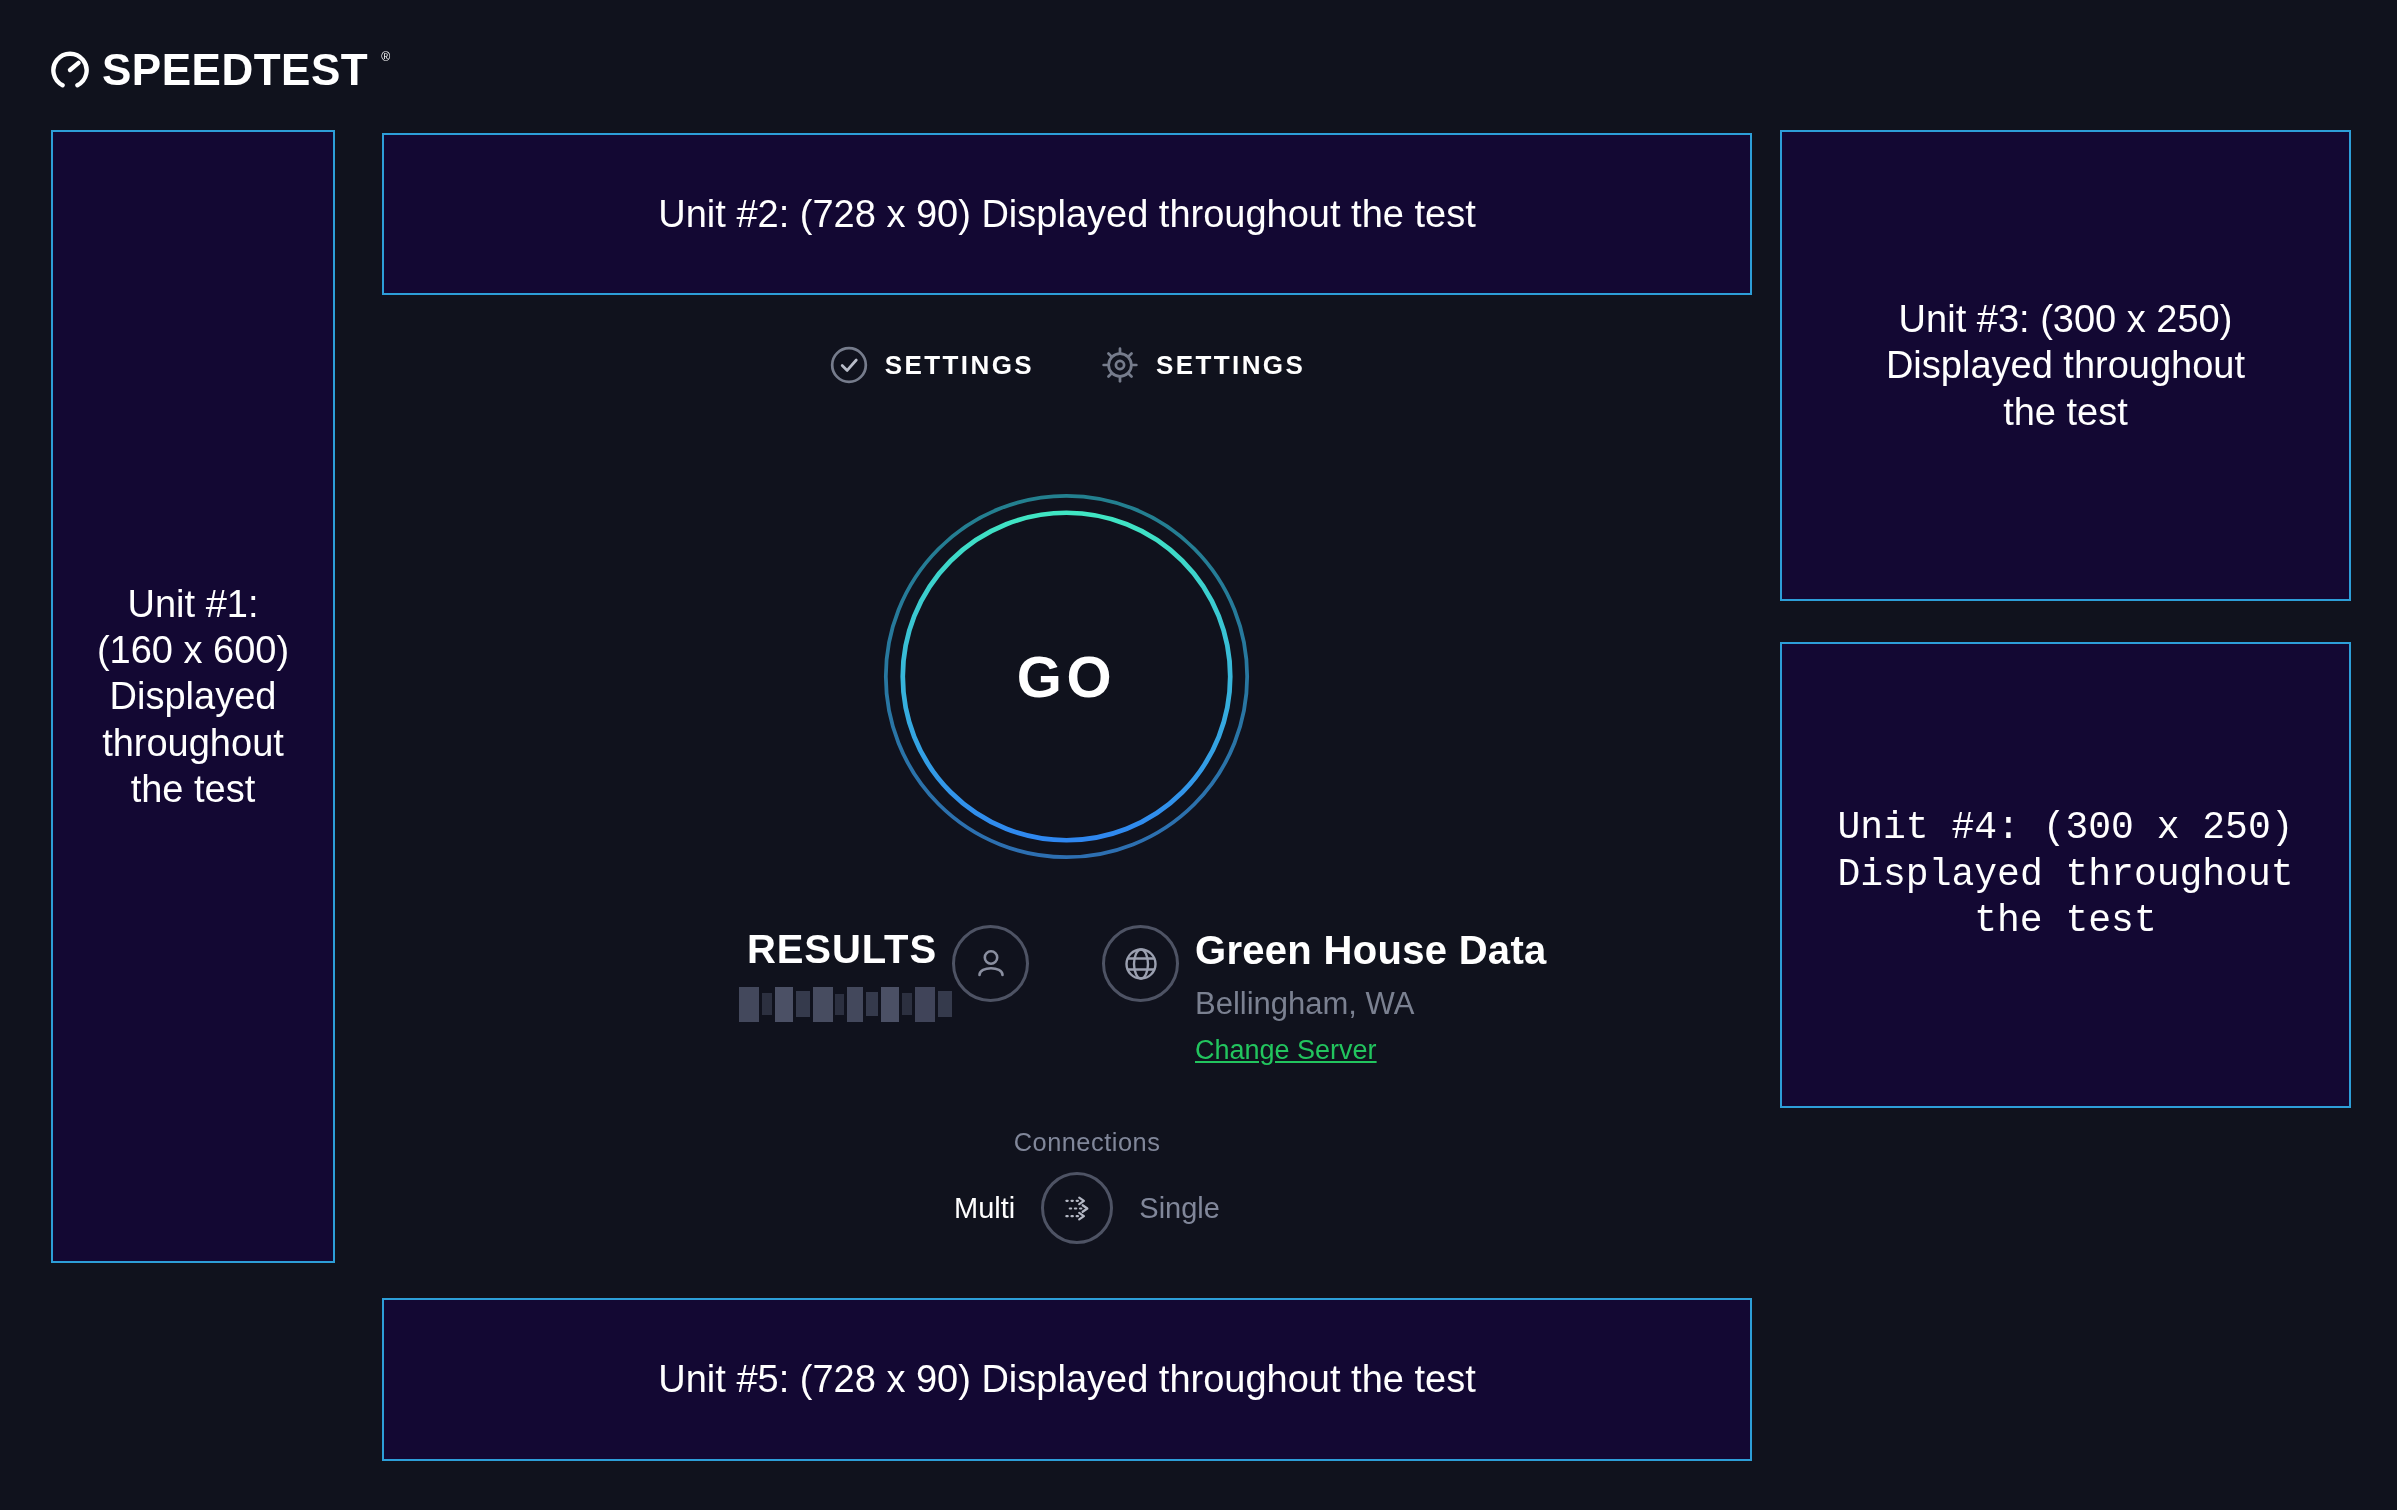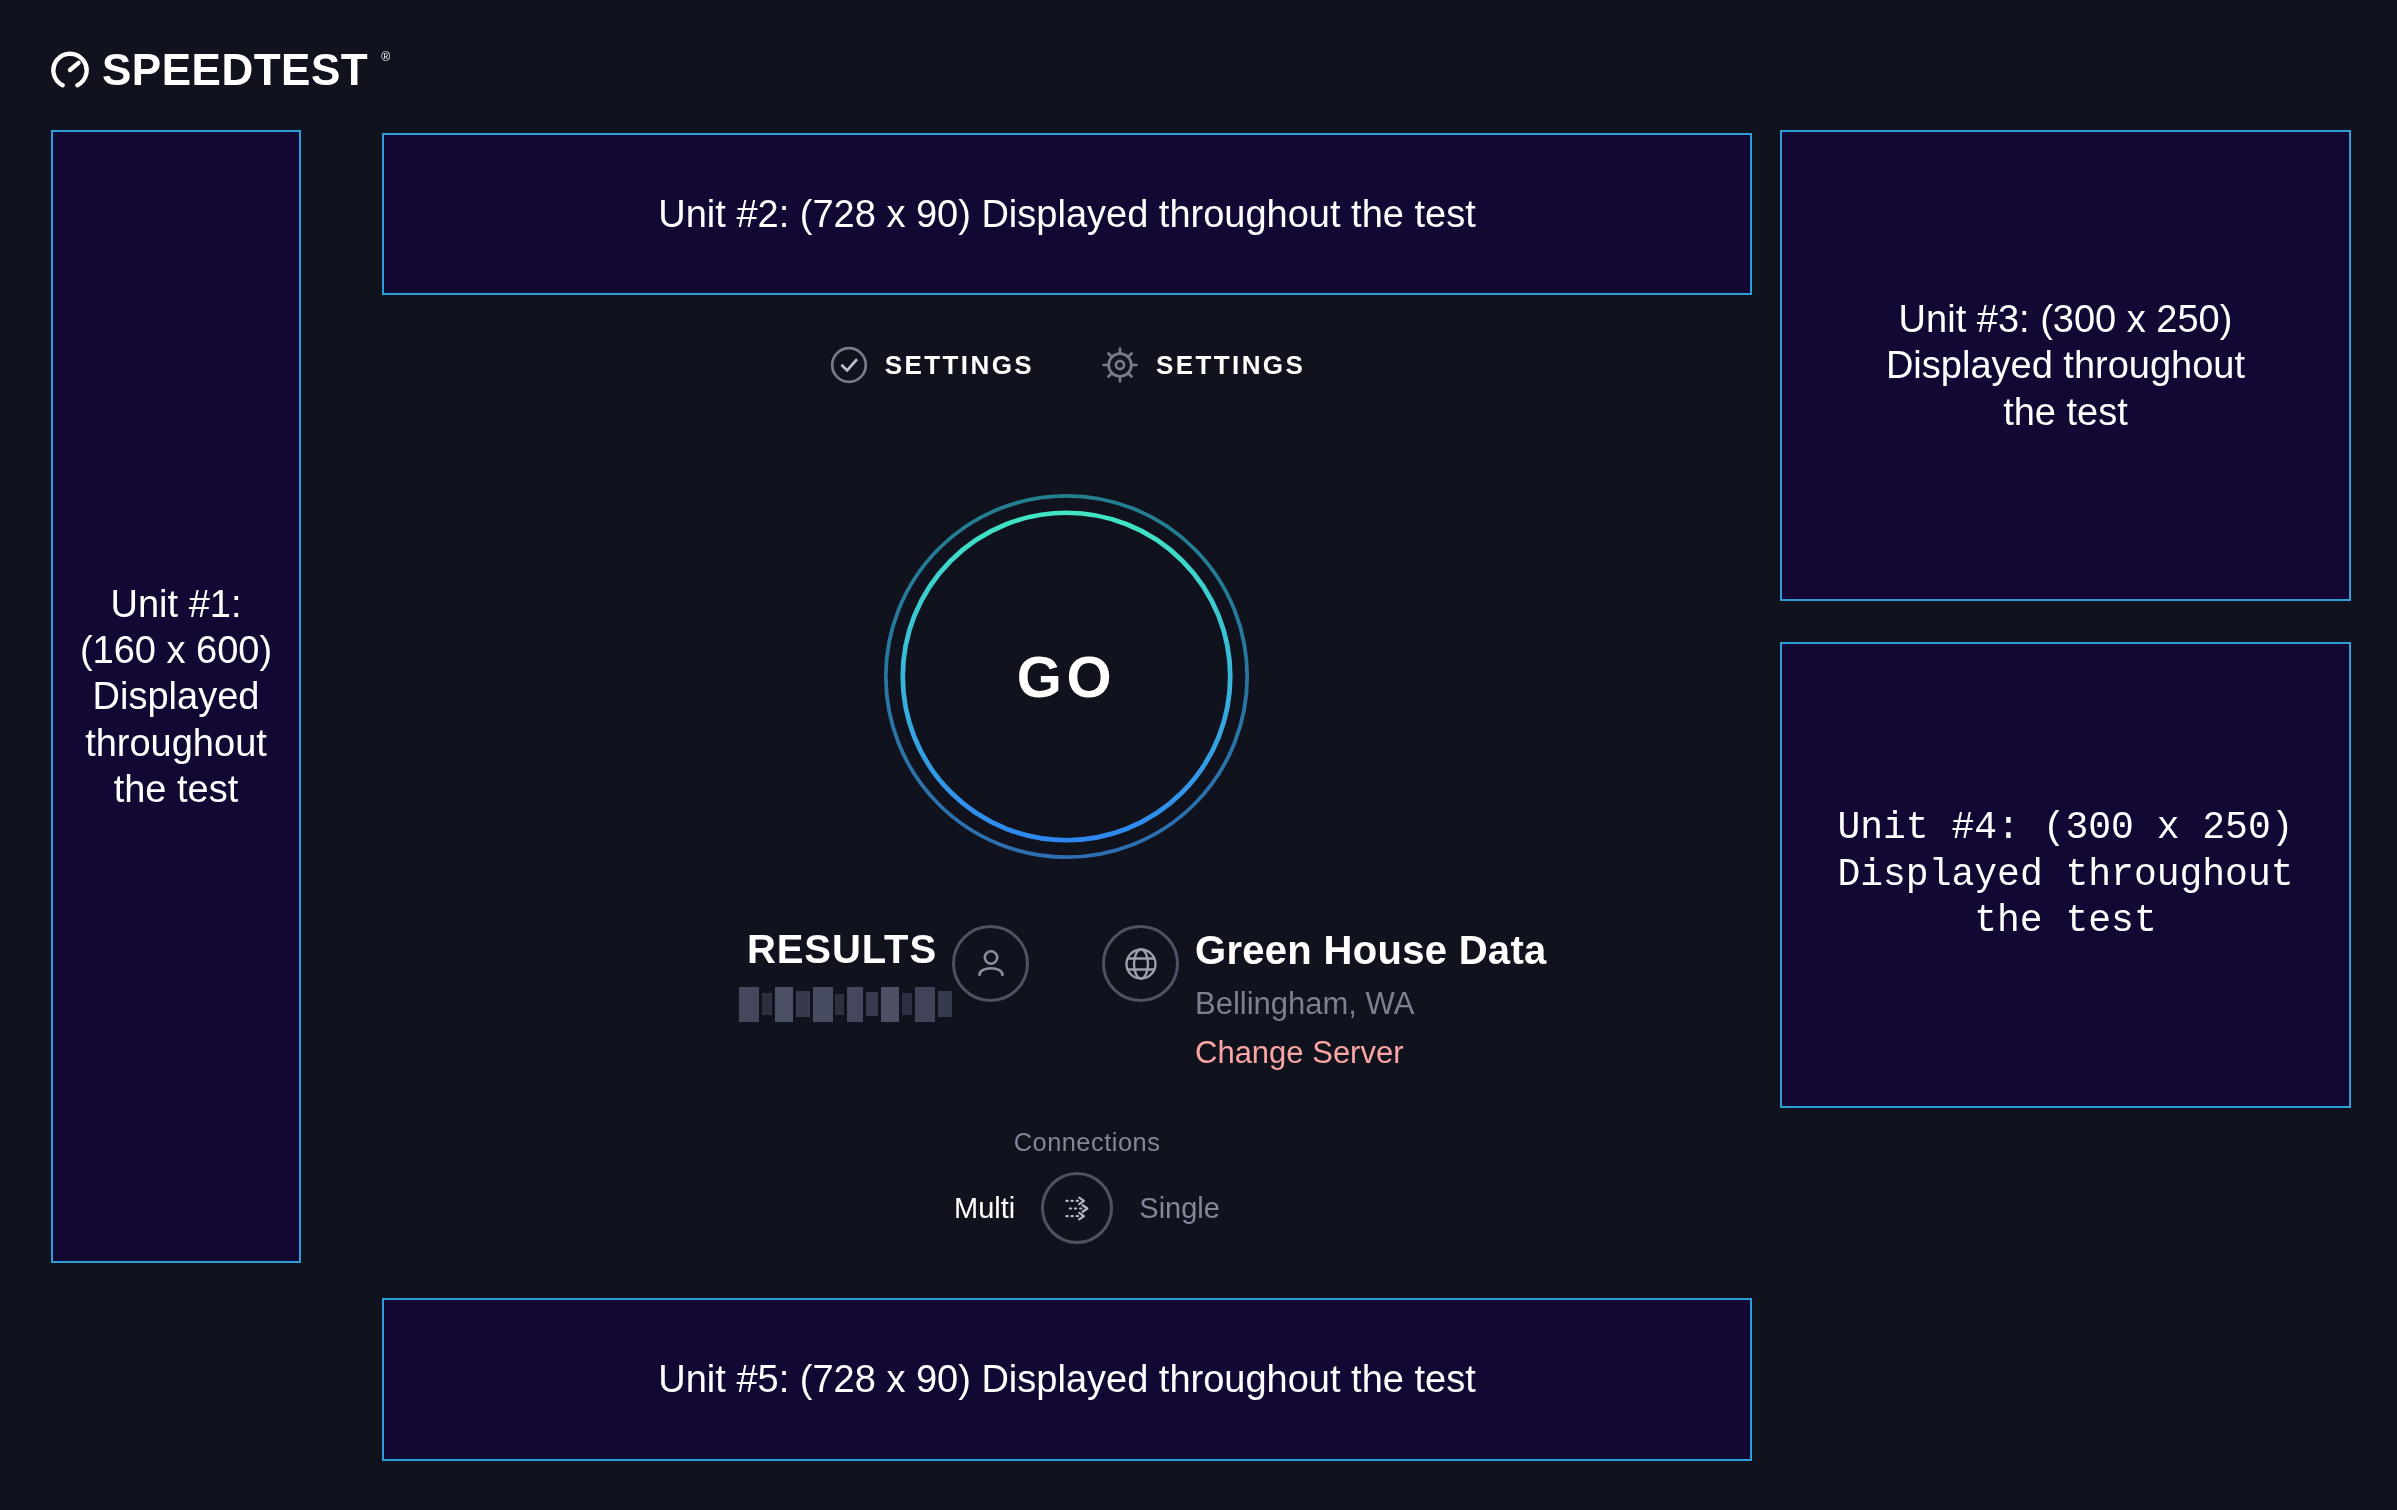--- a/index.html
+++ b/index.html
@@ -13,21 +13,21 @@
   .brand-reg{font-size:12.2px;line-height:12.2px;margin-top:1.9px;}
   .nav{position:absolute;right:80px;top:17px;height:94px;display:flex;align-items:center;gap:62px;
        font-size:29px;font-weight:400;}
   .nav-item{cursor:pointer;white-space:nowrap;}
   .nav-login{display:flex;align-items:center;gap:9.4px;cursor:pointer;}
 
   
   .ad{position:absolute;box-sizing:border-box;background:#130833;border:2.8px solid #2d9ed8;
       display:flex;align-items:center;justify-content:center;text-align:center;}
   .ad-text{color:#fff;font-size:38px;line-height:1.22;white-space:pre-line;}
-  #ad1{left:51px;top:130px;width:250px;height:1133px;}
+  #ad1{left:51px;top:130px;width:284px;height:1133px;}
   #ad2{left:382px;top:133px;width:1370px;height:162px;}
   #ad3{left:1780px;top:130px;width:571px;height:471px;}
   #ad4{left:1780px;top:642px;width:571px;height:466px;font-family:Liberation Mono, monospace;}
   #ad5{left:382px;top:1298px;width:1370px;height:163px;}
 
   
   .tabs{position:absolute;left:382px;top:345px;width:1370px;display:flex;justify-content:center;gap:66px;}
   .tab{display:flex;align-items:center;gap:16px;cursor:pointer;}
   .tab-label{font-size:26px;font-weight:bold;letter-spacing:2.4px;}
 
@@ -41,21 +41,21 @@
             font-size:40px;font-weight:bold;letter-spacing:0.9px;}
   .redacted{position:absolute;left:739px;top:987px;width:213px;height:35px;display:flex;gap:2.8px;}
   .redacted i{display:block;height:100%;}
   .icon-circle{position:absolute;width:77px;height:77px;border-radius:50%;
                border:3.8px solid #4e5364;box-sizing:border-box;
                display:flex;align-items:center;justify-content:center;}
   #isp-avatar{left:952px;top:925px;}
   #server-globe{left:1102px;top:925px;}
   .server-name{position:absolute;left:1195px;top:928px;font-size:40px;font-weight:bold;letter-spacing:0.3px;}
   .server-loc{position:absolute;left:1195px;top:986px;font-size:31px;color:#7b8191;}
-  .change-server{position:absolute;left:1195px;top:1035px;font-size:31px;color:#fca5a5;cursor:pointer;}
+  .change-server{position:absolute;left:1195px;top:1035px;font-size:27px;color:#22c55e;cursor:pointer;text-decoration:underline;}
 
   
   .conn-label{position:absolute;left:402px;top:1128px;width:1370px;text-align:center;
               font-size:25.4px;color:#81879a;letter-spacing:0.5px;}
   .conn-row{position:absolute;left:382px;top:1172px;width:1370px;display:flex;
             align-items:center;justify-content:center;gap:26px;}
   .conn-multi{font-size:29px;color:#ffffff;cursor:pointer;margin-left:40px;}
   .conn-single{font-size:29px;color:#81879a;cursor:pointer;}
   .toggle-circle{width:72px;height:72px;box-sizing:border-box;border:3.8px solid #4e5364;border-radius:50%;
                  display:flex;align-items:center;justify-content:center;cursor:pointer;}

